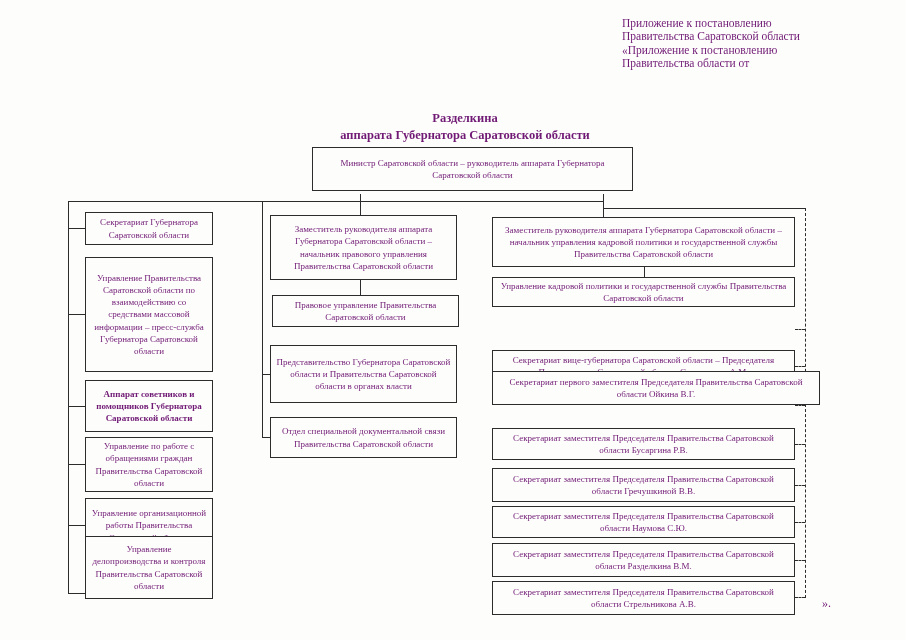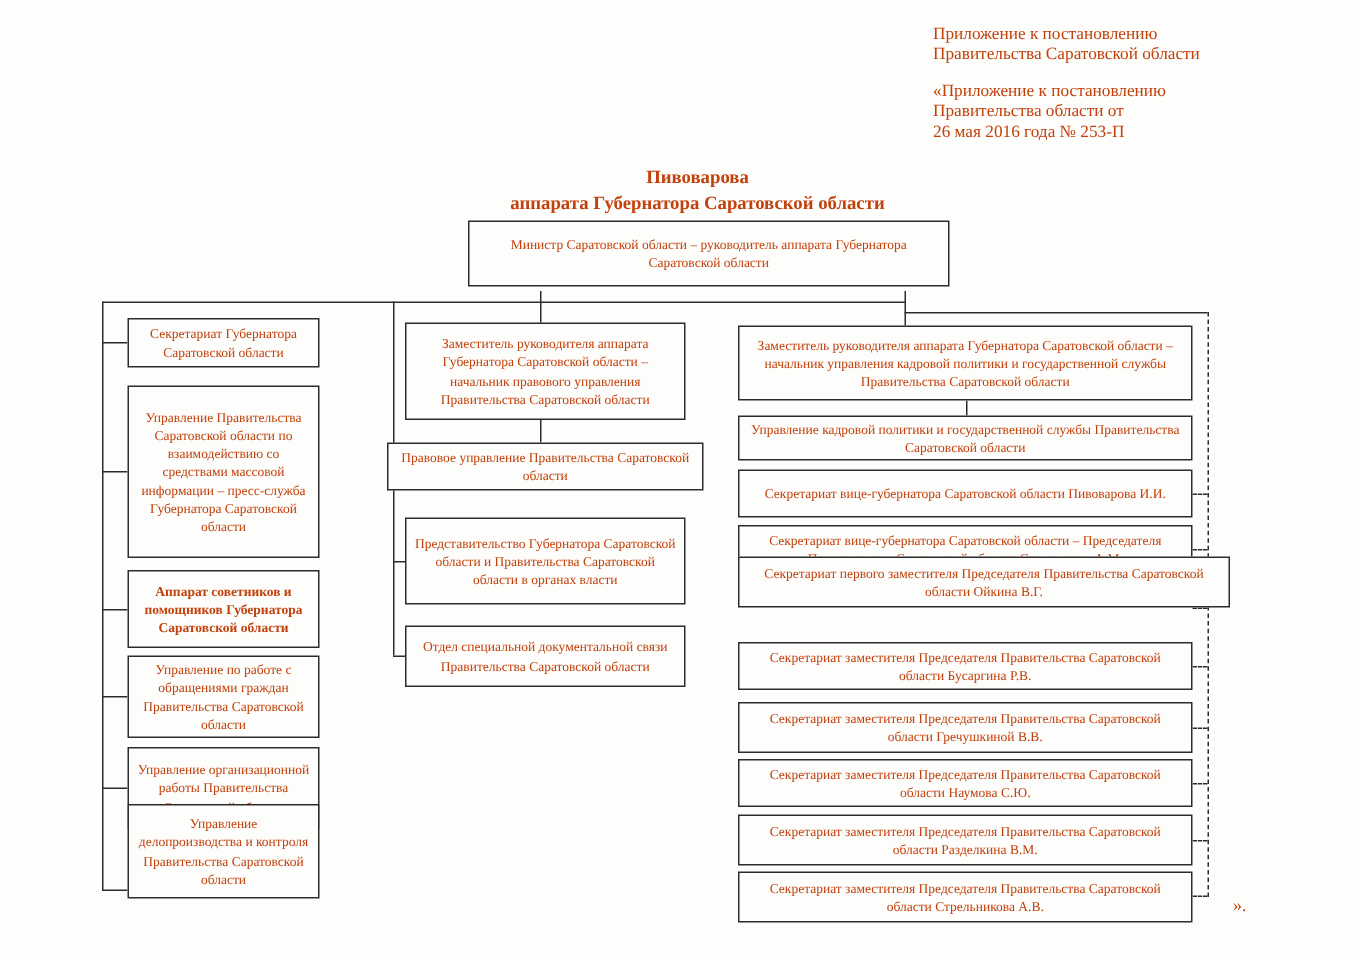--- a/index.html
+++ b/index.html
@@ -1,25 +1,25 @@
 <!DOCTYPE html>
 <html><head>
 <meta charset="utf-8">
 <style>
   html,body{margin:0;padding:0;background:#e8e8e6;}
   #page{
     position:relative;width:905px;height:640px;background:#fdfdfb;
-    font-family:"Liberation Serif","DejaVu Serif",serif;color:#c2410c;
+    font-family:"Liberation Serif","DejaVu Serif",serif;color:#701a75;
     overflow:hidden;margin:0 auto;
   }
   .note{
     position:absolute;left:622px;top:17px;width:250px;
     font-size:11.5px;line-height:13.4px;text-align:left;
   }
-  .note .gap{margin-top:11px;}
+  .note .gap{}
   .title{
     position:absolute;left:240px;top:110px;width:450px;
     text-align:center;font-weight:bold;font-size:12.5px;line-height:17px;
   }
   .box{
     position:absolute;box-sizing:border-box;border:1.4px solid #2c2c2c;
     background:#fdfdfb;display:flex;align-items:center;justify-content:center;
     text-align:center;font-size:9px;line-height:1.36;padding:1px 5px;
   }
   .hl{position:absolute;height:1.3px;background:#2c2c2c;}
@@ -31,25 +31,24 @@
 </head>
 <body>
 
 <div id="page">
 
   <div class="note">
     <div>Приложение к постановлению</div>
     <div>Правительства Саратовской области</div>
     <div class="gap">«Приложение к постановлению</div>
     <div>Правительства области от</div>
-    <div>26 мая 2016 года № 253-П</div>
   </div>
 
   <div class="title">
-    <div>Пивоварова</div>
+    <div>Разделкина</div>
     <div>аппарата Губернатора Саратовской области</div>
   </div>
 
   <div class="box" style="left:312px;top:147px;width:321px;height:44px;">Министр Саратовской области – руководитель аппарата Губернатора Саратовской области</div>
 
   <div class="vl" style="left:360px;top:194px;height:22px;"></div>
   <div class="vl" style="left:603px;top:194px;height:24px;"></div>
   <div class="hl" style="left:68px;top:201px;width:536px;"></div>
   <div class="hl" style="left:603px;top:208px;width:202px;"></div>
 
@@ -79,27 +78,26 @@
   <div class="hl dash" style="left:795px;top:597px;width:10px;"></div>
 
   <div class="box" style="left:85px;top:212px;width:128px;height:33px;">Секретариат Губернатора Саратовской области</div>
   <div class="box" style="left:85px;top:257px;width:128px;height:115px;">Управление Правительства Саратовской области по взаимодействию со средствами массовой информации – пресс-служба Губернатора Саратовской области</div>
   <div class="box" style="left:85px;top:380px;width:128px;height:52px;font-weight:bold;">Аппарат советников и помощников Губернатора Саратовской области</div>
   <div class="box" style="left:85px;top:437px;width:128px;height:55px;">Управление по работе с обращениями граждан Правительства Саратовской области</div>
   <div class="box" style="left:85px;top:498px;width:128px;height:55px;">Управление организационной работы Правительства Саратовской области</div>
   <div class="box" style="left:85px;top:536px;width:128px;height:63px;">Управление делопроизводства и контроля Правительства Саратовской области</div>
 
   <div class="box" style="left:270px;top:215px;width:187px;height:65px;">Заместитель руководителя аппарата Губернатора Саратовской области – начальник правового управления Правительства Саратовской области</div>
-  <div class="box" style="left:258px;top:295px;width:211px;height:32px;">Правовое управление Правительства Саратовской области</div>
+  <div class="box" style="left:272px;top:295px;width:187px;height:32px;">Правовое управление Правительства Саратовской области</div>
   <div class="box" style="left:270px;top:417px;width:187px;height:41px;">Отдел специальной документальной связи Правительства Саратовской области</div>
   <div class="box" style="left:270px;top:345px;width:187px;height:58px;">Представительство Губернатора Саратовской области и Правительства Саратовской области в органах власти</div>
 
   <div class="box" style="left:492px;top:217px;width:303px;height:50px;">Заместитель руководителя аппарата Губернатора Саратовской области – начальник управления кадровой политики и государственной службы Правительства Саратовской области</div>
   <div class="box" style="left:492px;top:277px;width:303px;height:30px;">Управление кадровой политики и государственной службы Правительства Саратовской области</div>
-  <div class="box" style="left:492px;top:313px;width:303px;height:32px;">Секретариат вице-губернатора Саратовской области Пивоварова И.И.</div>
   <div class="box" style="left:492px;top:350px;width:303px;height:32px;">Секретариат вице-губернатора Саратовской области – Председателя Правительства Саратовской области Стрелюхина А.М.</div>
   <div class="box" style="left:492px;top:371px;width:328px;height:34px;">Секретариат первого заместителя Председателя Правительства Саратовской области Ойкина В.Г.</div>
   <div class="box" style="left:492px;top:428px;width:303px;height:32px;">Секретариат заместителя Председателя Правительства Саратовской области Бусаргина Р.В.</div>
   <div class="box" style="left:492px;top:468px;width:303px;height:34px;">Секретариат заместителя Председателя Правительства Саратовской области Гречушкиной В.В.</div>
   <div class="box" style="left:492px;top:506px;width:303px;height:32px;">Секретариат заместителя Председателя Правительства Саратовской области Наумова С.Ю.</div>
   <div class="box" style="left:492px;top:543px;width:303px;height:34px;">Секретариат заместителя Председателя Правительства Саратовской области Разделкина В.М.</div>
   <div class="box" style="left:492px;top:581px;width:303px;height:34px;">Секретариат заместителя Председателя Правительства Саратовской области Стрельникова А.В.</div>
 
   <div class="closing">».</div>
 

